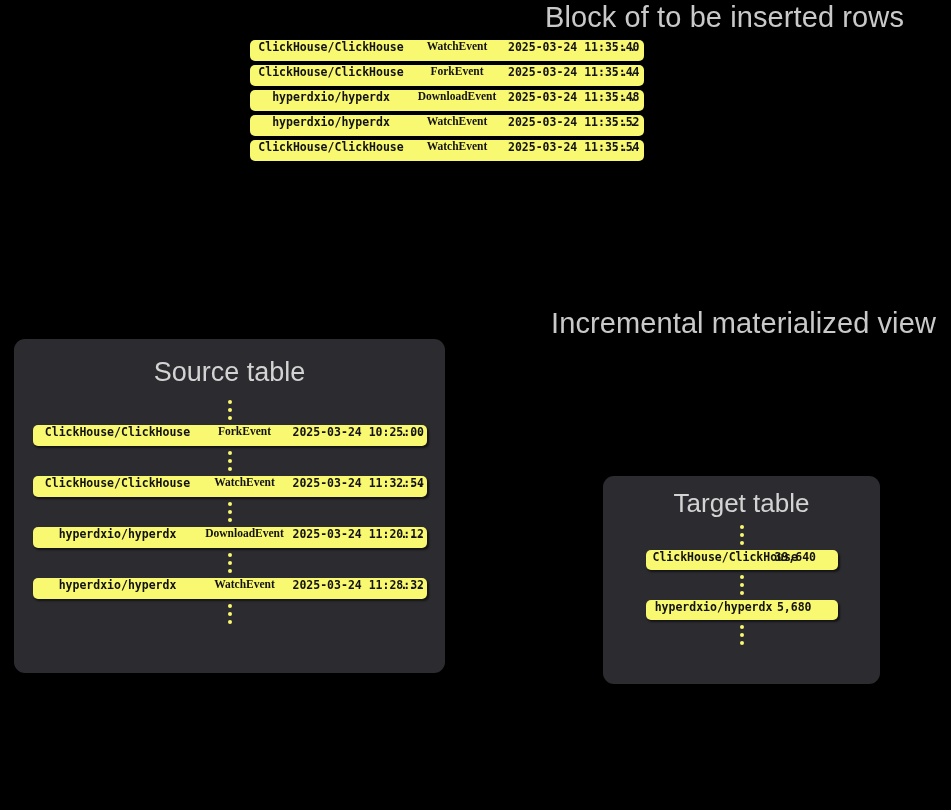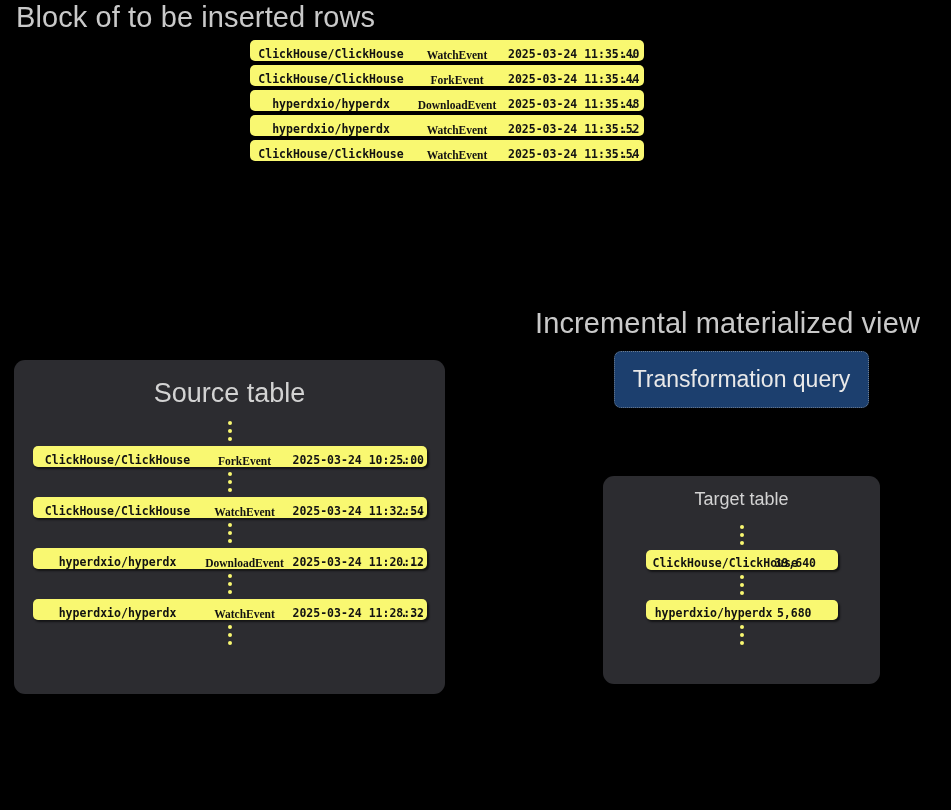--- a/index.html
+++ b/index.html
@@ -29,26 +29,27 @@
   .heading {
     position: absolute;
     color: #c9c9c9;
     font-size: 29px;
     font-weight: 400;
     letter-spacing: 0.1px;
     white-space: nowrap;
     line-height: 1;
   }
   #block-heading {
-    left: 16px; top: 3px;
+    left: 0; top: 3px;
     width: 895px;
-    text-align: left;
+    text-align: right;
+    padding-left: 9px;
   }
   #imv-heading {
-    left: 522px; top: 309px;
+    left: 538px; top: 309px;
     width: 411px;
     text-align: center;
   }
 
   .panel-title {
     color: #d3d3d3;
     font-size: 27px;
     font-weight: 400;
     text-align: center;
     line-height: 1;
@@ -58,21 +59,21 @@
   
   .pill {
     background: #f9f871;
     color: #121212;
     border-radius: 5px;
     font-family: "DejaVu Sans Mono", monospace;
     font-size: 11.5px;
     font-weight: 700;
     letter-spacing: 0px;
     display: flex;
-    align-items: flex-end;
+    align-items: flex-start;
     box-sizing: border-box;
     box-shadow: 1.5px 2px 2px rgba(0,0,0,0.55);
     white-space: nowrap;
     overflow: hidden;
   }
   .pill .c-repo   { text-align: center; }
   .pill .c-event  { text-align: center; font-family: Liberation Serif, serif; }
   .pill .c-ts     { text-align: center; }
   .pill .c-dots   { text-align: center; letter-spacing: 1.5px; }
 
@@ -95,33 +96,33 @@
 
   
   .panel {
     position: absolute;
     background: #2c2c30;
     border-radius: 11px;
     box-sizing: border-box;
   }
   #source-panel {
     left: 14px;
-    top: 360px;
+    top: 339px;
     width: 431px;
     height: 334px;
   }
   #source-panel .panel-title { margin-top: 20px; }
 
   #target-panel {
     left: 603px;
     top: 476px;
     width: 277px;
     height: 208px;
   }
-  #target-panel .panel-title { margin-top: 14px; font-size: 18px; }
+  #target-panel .panel-title { margin-top: 14px; font-size: 26px; }
 
   
   .vdots {
     display: flex;
     flex-direction: column;
     align-items: center;
     justify-content: center;
     gap: 4px;
   }
   .vdots i {
@@ -285,23 +286,20 @@
         <div class="vdots">
           <i></i>
           <i></i>
           <i></i>
         </div>
       </div>
   </div>
 
   <div class="heading" id="imv-heading">Incremental materialized view</div>
 
-  <div id="query-box">
-    <span class="query-label">Transformation query</span>
-  </div>
 
   <div class="panel" id="target-panel">
     <div class="panel-title">Target table</div>
     <div id="target-body">
         <div class="vdots">
           <i></i>
           <i></i>
           <i></i>
         </div>
         <div class="pill">

